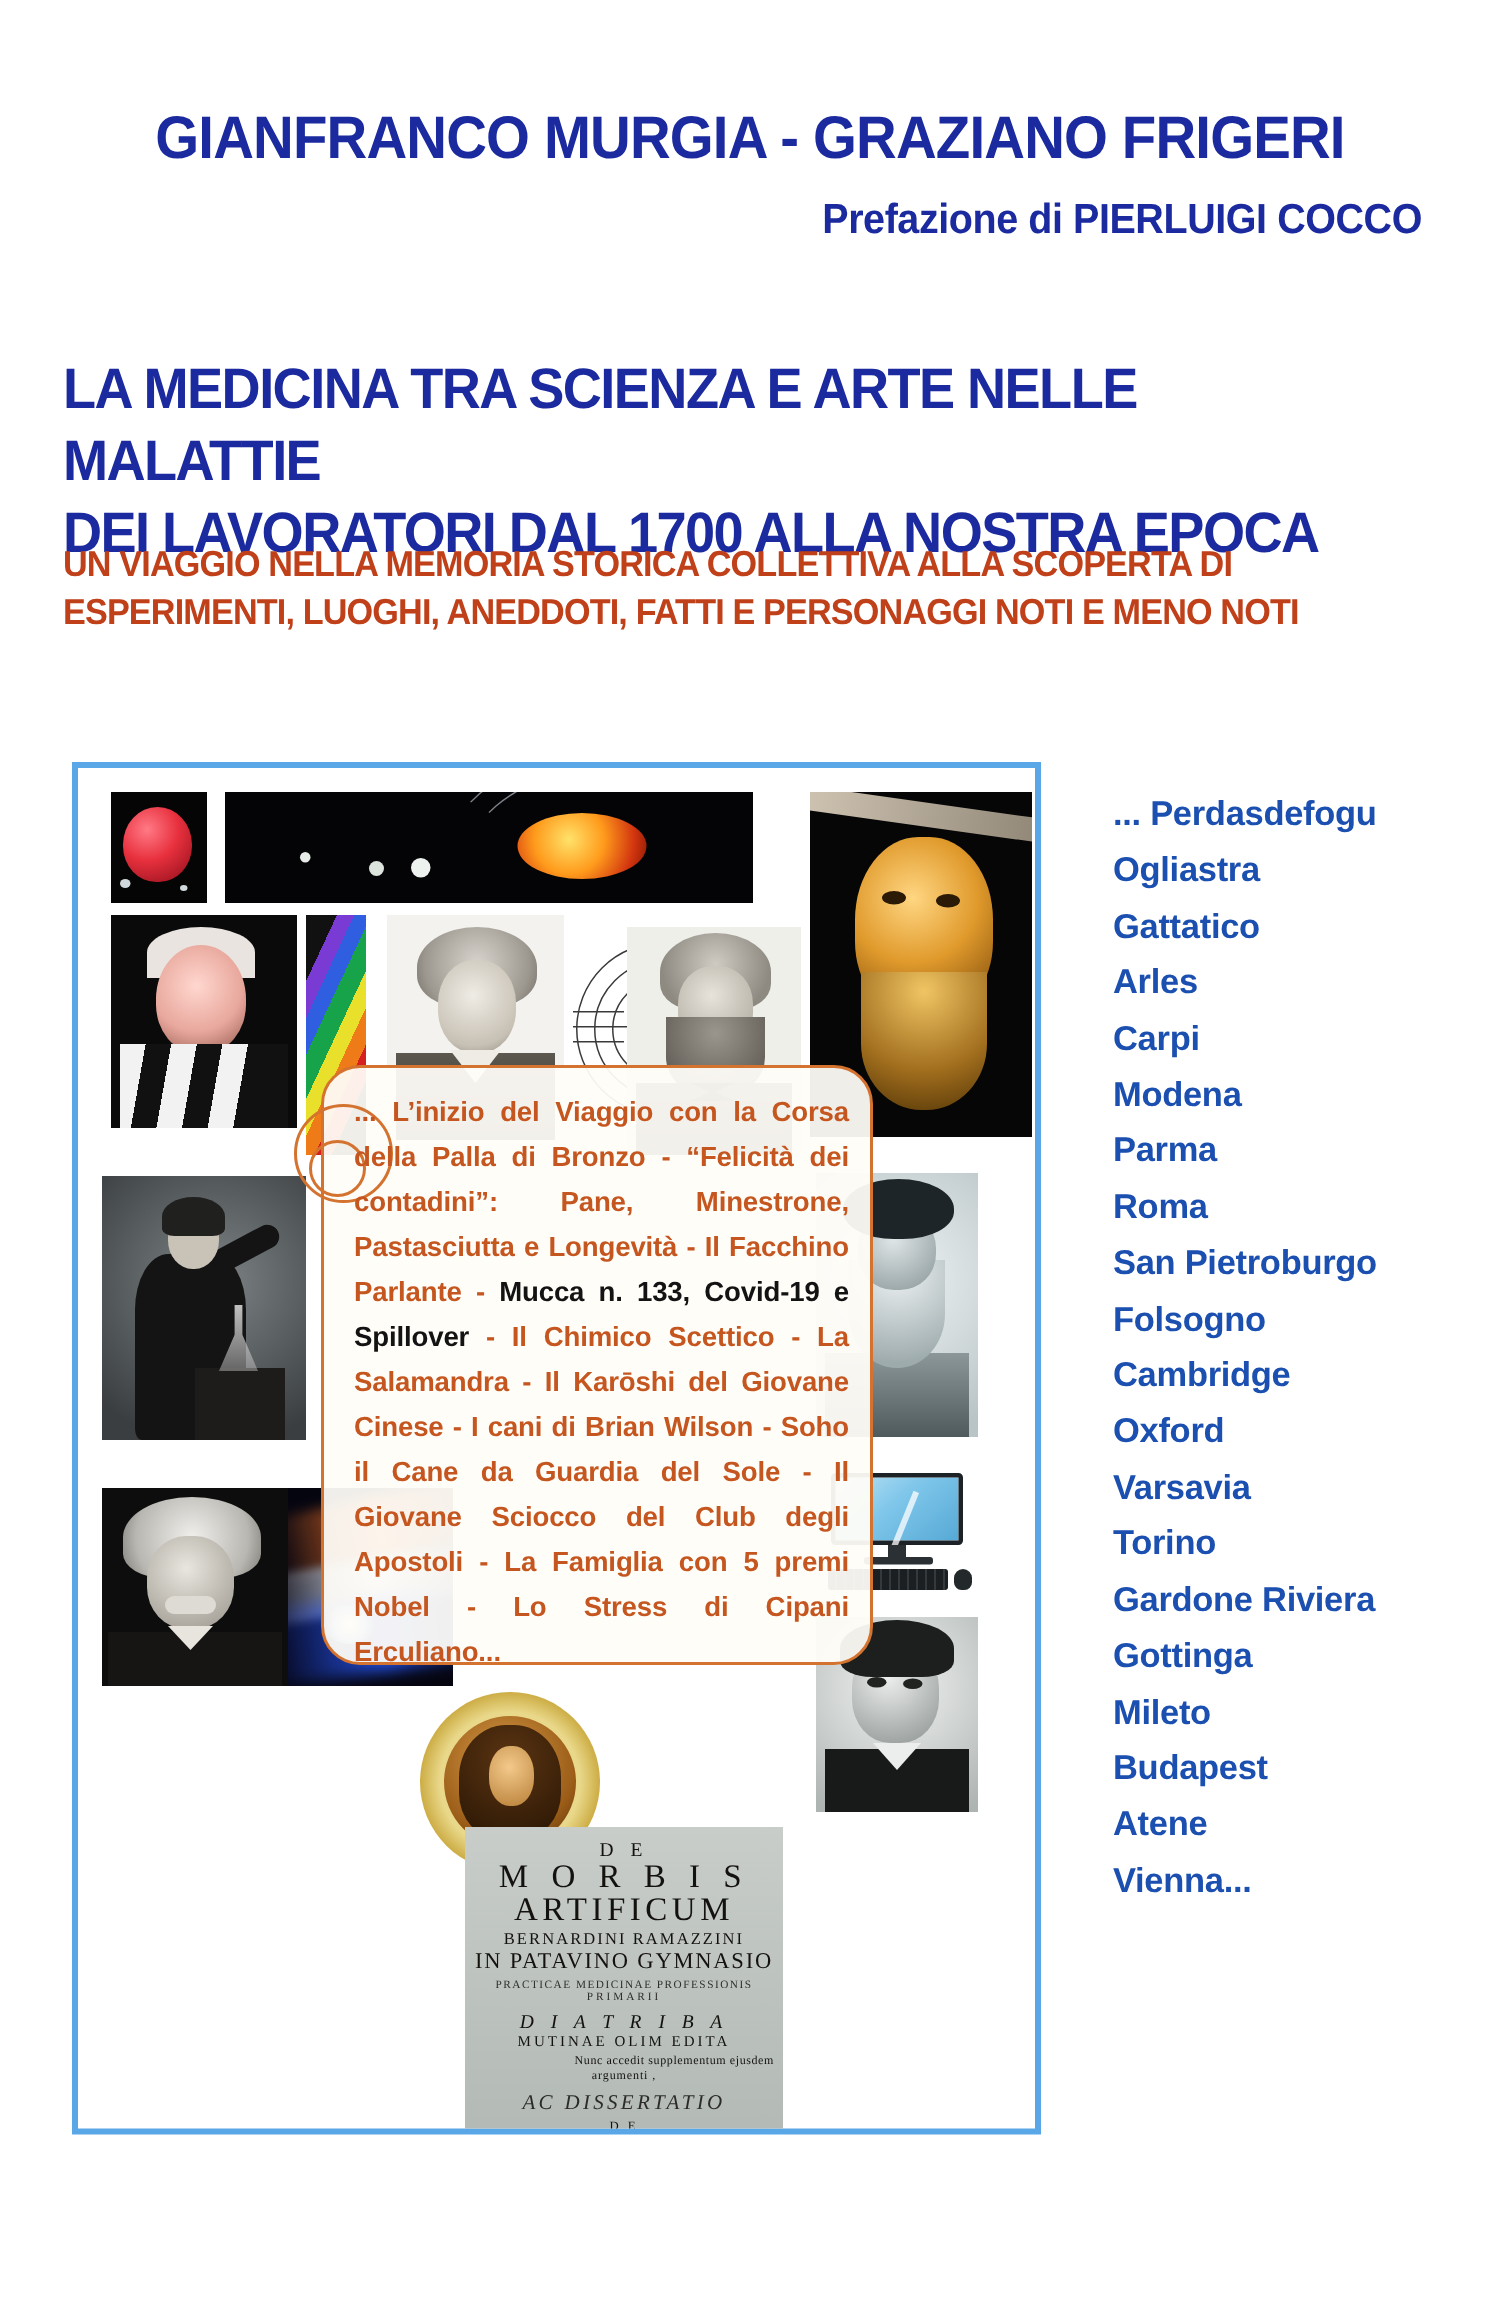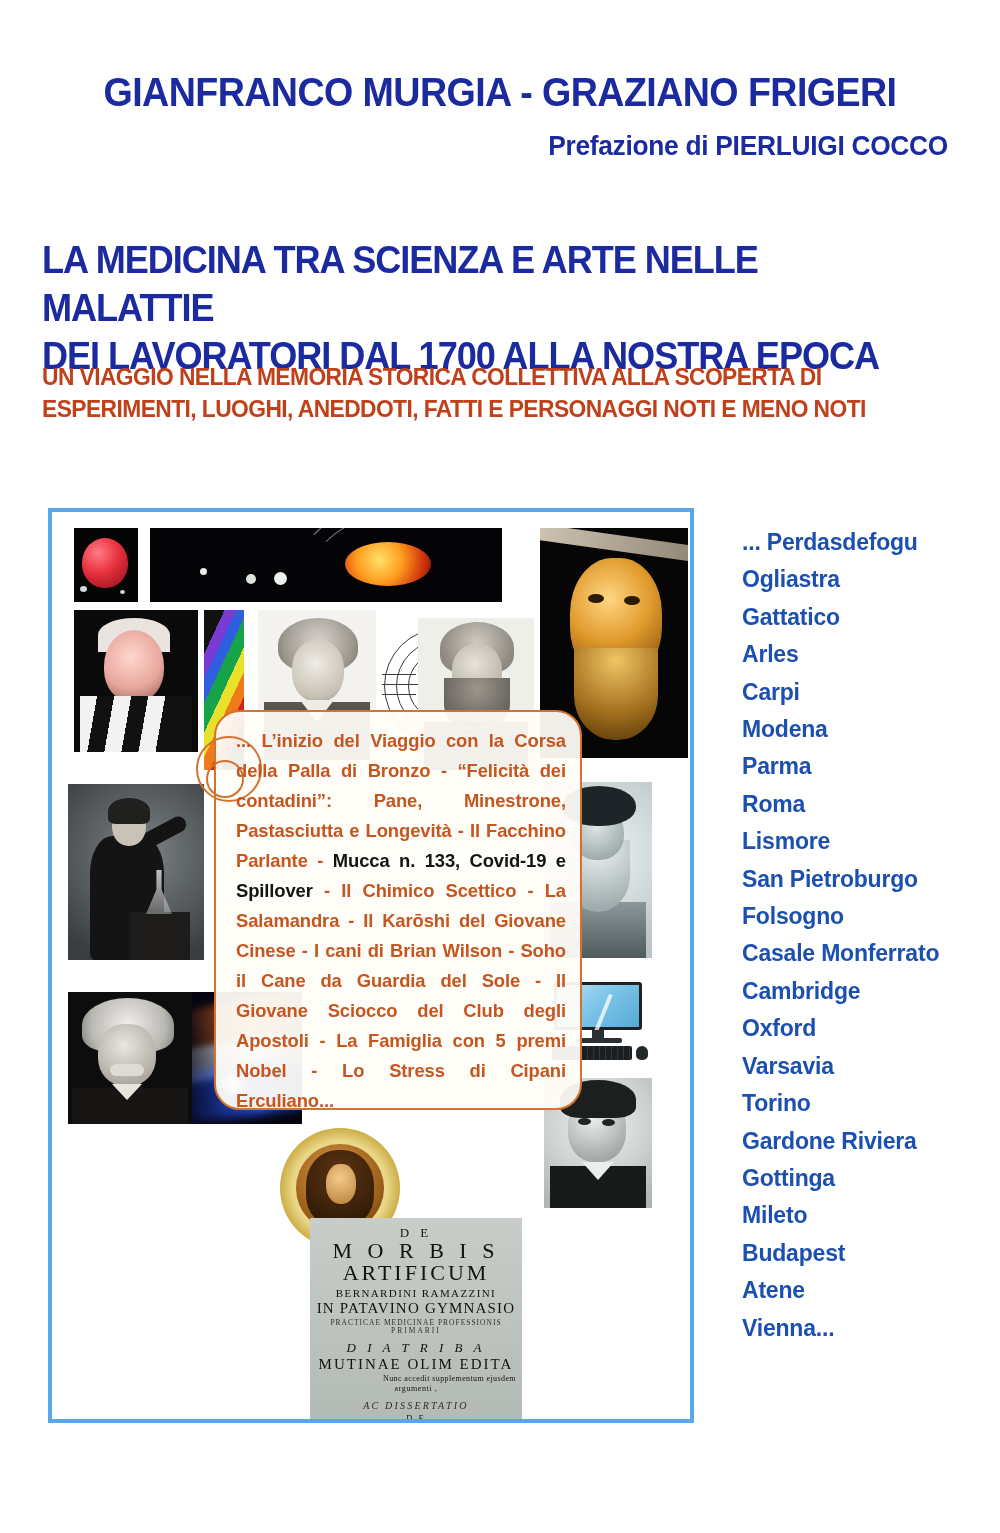--- a/index.html
+++ b/index.html
@@ -288,24 +288,24 @@
   .front-inner{position:absolute;inset:0;padding:6px 6px 0;box-sizing:border-box;text-align:center;
     font-family:"Liberation Serif", serif; line-height:1.02;}
   .fr-de{font-size:13px;letter-spacing:4px;margin-top:2px;}
   .fr-morbis{font-size:22px;letter-spacing:5px;font-weight:400;margin-top:1px;}
   .fr-artificum{font-size:22px;letter-spacing:3px;margin-top:-1px;}
   .fr-a{font-size:11px;letter-spacing:1.4px;margin-top:4px;}
   .fr-b{font-size:15px;letter-spacing:1.2px;margin-top:2px;}
   .fr-c{font-size:7.5px;letter-spacing:1px;margin-top:2px;opacity:.85;}
   .fr-d{font-size:7.5px;letter-spacing:2px;margin-top:1px;opacity:.85;}
   .fr-diatriba{font-size:13px;letter-spacing:4px;font-style:italic;margin-top:6px;}
-  .fr-e{font-size:15px;letter-spacing:2px;margin-top:3px;}
+  .fr-e{font-size:10px;letter-spacing:2px;margin-top:3px;}
   .fr-f{font-size:8px;letter-spacing:.4px;margin-top:3px;text-align:right;}
   .fr-g{font-size:8px;letter-spacing:.6px;margin-top:1px;}
-  .fr-h{font-size:10px;letter-spacing:2.2px;font-style:italic;margin-top:8px;opacity:.85;}
+  .fr-h{font-size:14px;letter-spacing:2.2px;font-style:italic;margin-top:8px;opacity:.85;}
   .fr-i{font-size:8.5px;letter-spacing:2px;margin-top:3px;}
   .fr-j{font-size:12px;letter-spacing:2.2px;margin-top:2px;}
 
   
   .callout{
     position:absolute; left:214px; top:710px;
     width:368px; height:400px;
     border:2px solid #d4722f;
     border-radius:26px;
     background:rgba(255,253,248,0.94);
@@ -508,24 +508,22 @@
 
 <div class="cities">
   <div class="city">... Perdasdefogu</div>
   <div class="city">Ogliastra</div>
   <div class="city">Gattatico</div>
   <div class="city">Arles</div>
   <div class="city">Carpi</div>
   <div class="city">Modena</div>
   <div class="city">Parma</div>
   <div class="city">Roma</div>
-  <div class="city">Lismore</div>
   <div class="city">San Pietroburgo</div>
   <div class="city">Folsogno</div>
-  <div class="city">Casale Monferrato</div>
   <div class="city">Cambridge</div>
   <div class="city">Oxford</div>
   <div class="city">Varsavia</div>
   <div class="city">Torino</div>
   <div class="city">Gardone Riviera</div>
   <div class="city">Gottinga</div>
   <div class="city">Mileto</div>
   <div class="city">Budapest</div>
   <div class="city">Atene</div>
   <div class="city">Vienna...</div>

